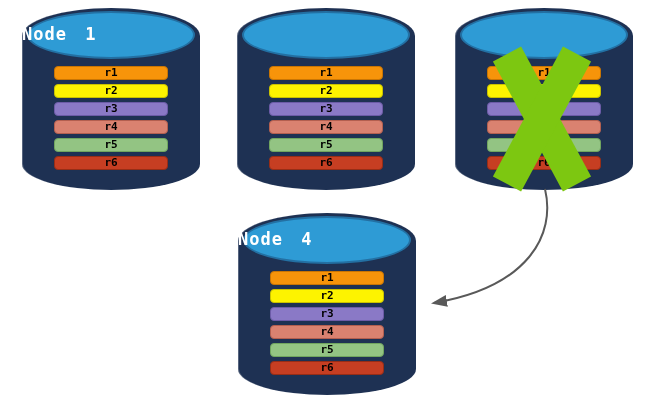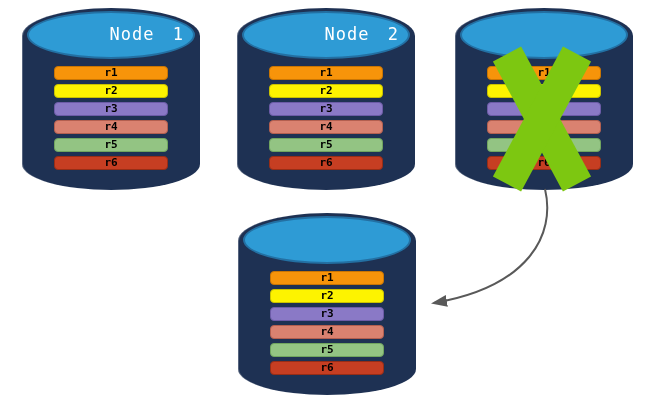--- a/index.html
+++ b/index.html
@@ -18,22 +18,22 @@
   }
   .cyl-top {
     position:absolute; left:5px; right:5px; top:3px; height:48px;
     background:var(--topblue);
     border:2px solid var(--topborder);
     border-radius:50%;
     box-sizing:border-box;
   }
   .node-title {
     position:absolute; left:0; right:16px; top:16px;
-    text-align:right; color:#ffffff;
-    font-size:17px; font-weight:normal; letter-spacing:1px; word-spacing:7px;
+    text-align:left; color:#ffffff;
+    font-size:17px; font-weight:bold; letter-spacing:1px; word-spacing:7px;
     z-index:3;
   }
   .rows {
     position:absolute; left:50%; transform:translateX(-50%);
     top:58px; width:116px; z-index:2;
   }
   .row {
     width:114px; height:14px; margin:0 auto 4px auto;
     border:1px solid #000; border-radius:4px; box-sizing:border-box;
     text-align:center; font-size:11px; font-weight:bold; color:#000;
@@ -69,21 +69,20 @@
         <div class="row" style="background:#FDF300;border-color:#C9C200">r2</div>
         <div class="row" style="background:#8A79C6;border-color:#6C5BA7">r3</div>
         <div class="row" style="background:#DA8270;border-color:#B35F4F">r4</div>
         <div class="row" style="background:#93C483;border-color:#70A55F">r5</div>
         <div class="row" style="background:#C63E22;border-color:#972D16">r6</div>
       </div>
     </div>
     <div class="node" style="left: 237px; top: 8px;">
       <div class="cyl"></div>
       <div class="cyl-top"></div>
-      <div class="node-title">Node 2</div>
       <div class="rows">
         <div class="row" style="background:#F7940A;border-color:#C97503">r1</div>
         <div class="row" style="background:#FDF300;border-color:#C9C200">r2</div>
         <div class="row" style="background:#8A79C6;border-color:#6C5BA7">r3</div>
         <div class="row" style="background:#DA8270;border-color:#B35F4F">r4</div>
         <div class="row" style="background:#93C483;border-color:#70A55F">r5</div>
         <div class="row" style="background:#C63E22;border-color:#972D16">r6</div>
       </div>
     </div>
     <div class="node" style="left: 455px; top: 8px;">
@@ -98,20 +97,21 @@
         <div class="row" style="background:#C63E22;border-color:#972D16">r6</div>
       </div>
       <svg class="xmark" viewBox="0 0 122 150">
            <line x1="26" y1="10" x2="96" y2="140"></line>
            <line x1="96" y1="10" x2="26" y2="140"></line>
          </svg>
     </div>
     <div class="node" style="left: 238px; top: 213px;">
       <div class="cyl"></div>
       <div class="cyl-top"></div>
+      <div class="node-title">Node 4</div>
       <div class="rows">
         <div class="row" style="background:#F7940A;border-color:#C97503">r1</div>
         <div class="row" style="background:#FDF300;border-color:#C9C200">r2</div>
         <div class="row" style="background:#8A79C6;border-color:#6C5BA7">r3</div>
         <div class="row" style="background:#DA8270;border-color:#B35F4F">r4</div>
         <div class="row" style="background:#93C483;border-color:#70A55F">r5</div>
         <div class="row" style="background:#C63E22;border-color:#972D16">r6</div>
       </div>
     </div>
   </div>

